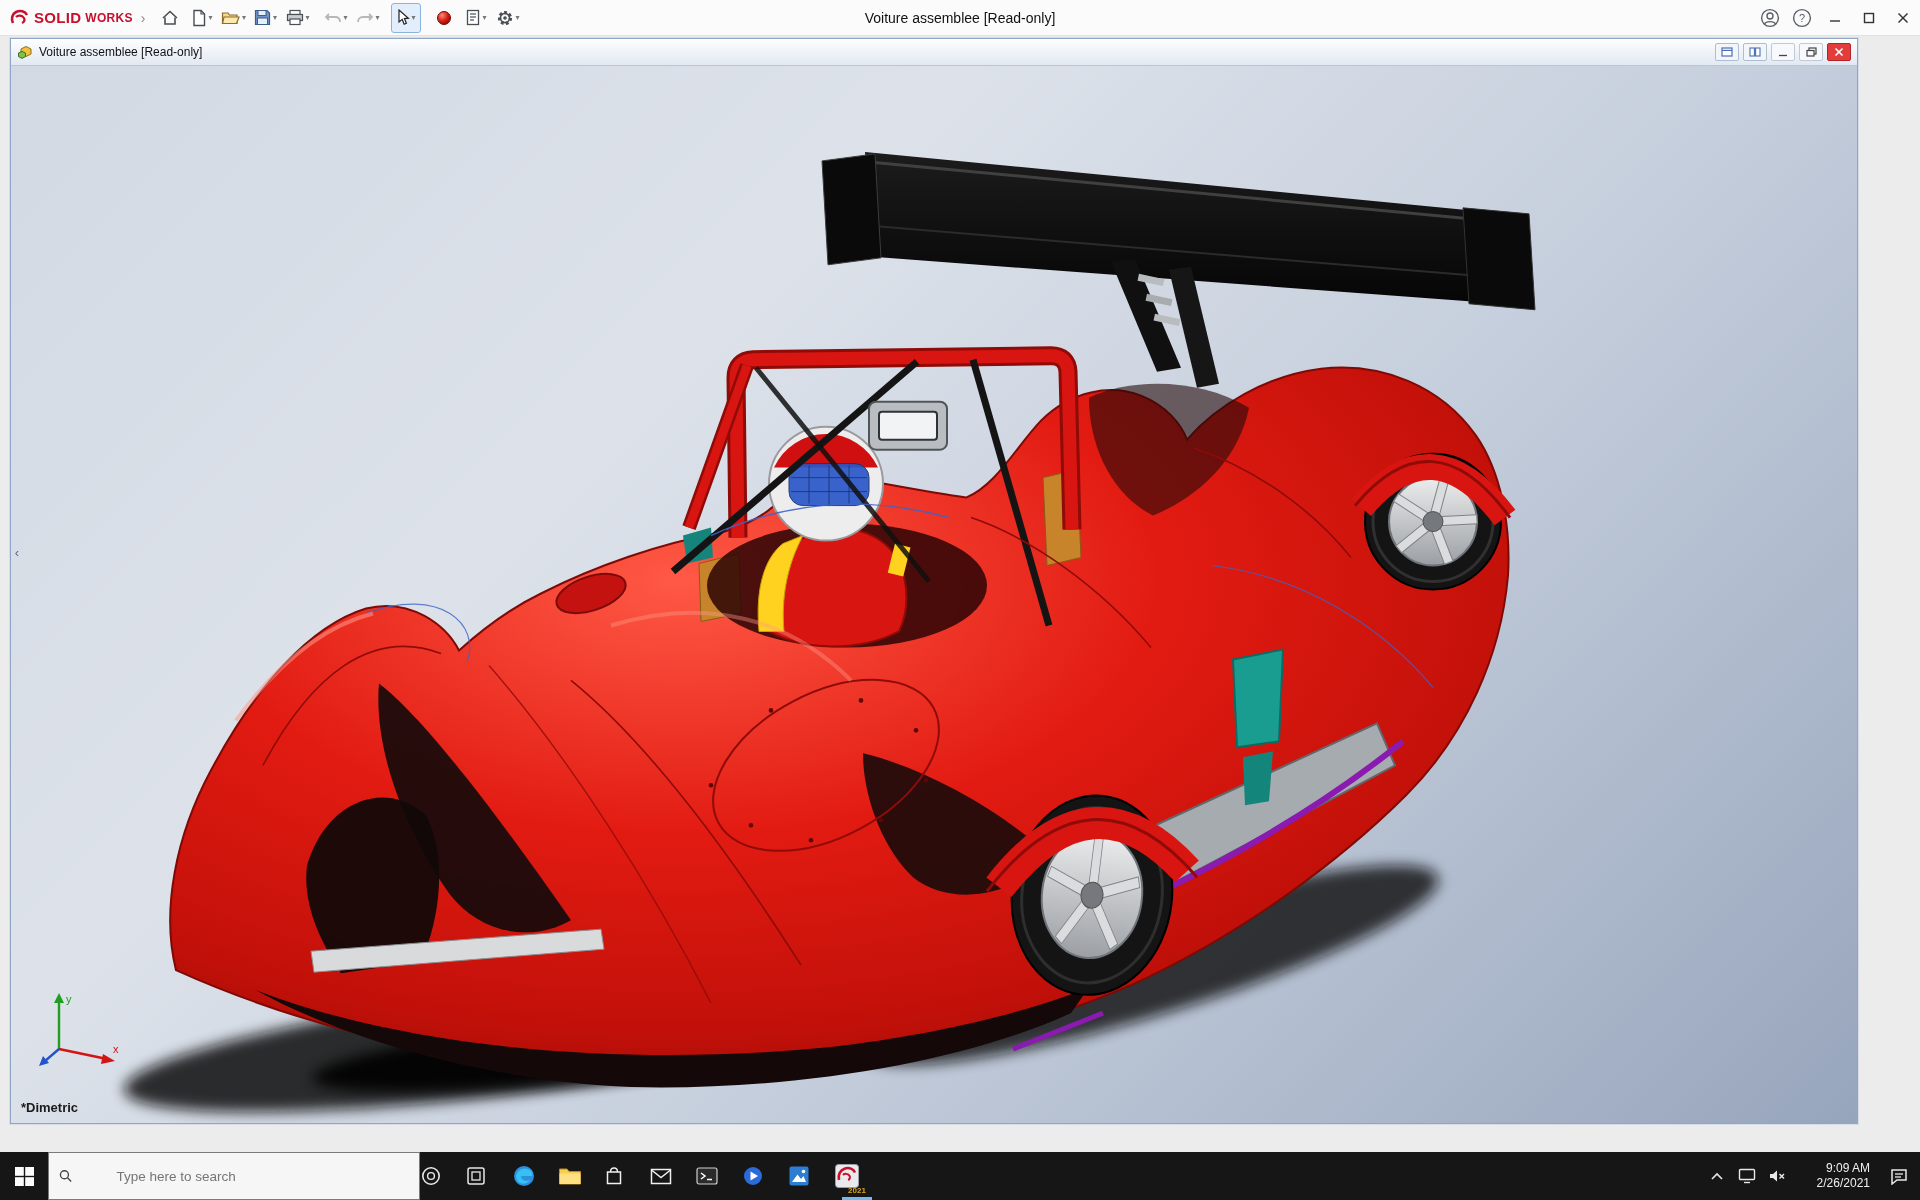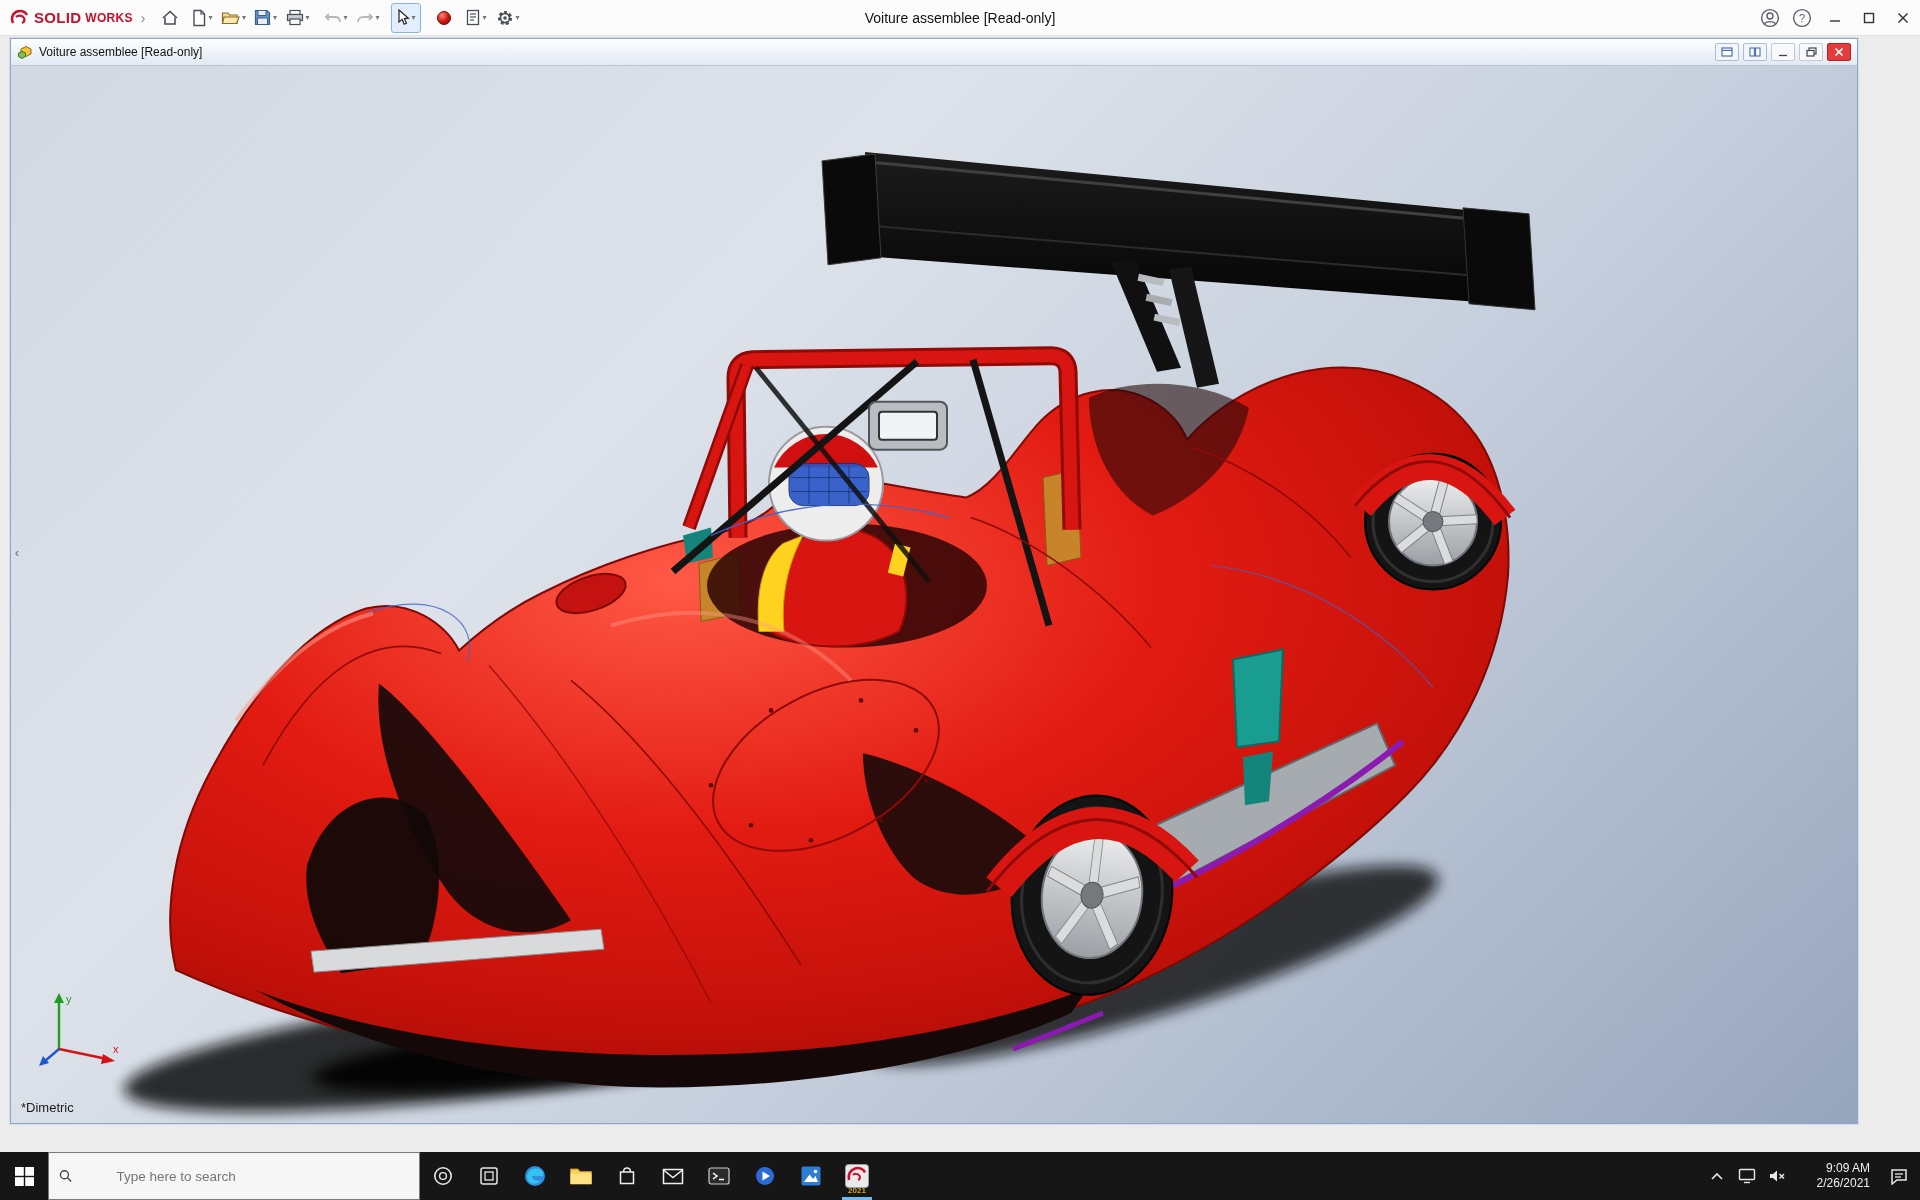--- a/index.html
+++ b/index.html
@@ -31,34 +31,34 @@
   .doc-title { font-size:12px; color:#111; margin-left:6px; }
   .doc-controls { margin-left:auto; display:flex; align-items:center; gap:4px; }
   .doc-btn { width:24px; height:18px; display:flex; align-items:center; justify-content:center;
     border:1px solid #aebdd2; background:#f2f6fb; border-radius:2px; }
   .doc-btn.plain { border-color:#c2c9d4; background:#f7f9fc; }
   .doc-btn.close { background:#e23c3c; border-color:#b52424; }
 
   .viewport { position:absolute; top:27px; left:0; right:0; bottom:0; overflow:hidden;
     background:linear-gradient(135deg,#d2d9e3 0%, #dde2ea 33%, #c6cfdd 60%, #97a5bc 100%); }
   .viewport > svg.model { position:absolute; inset:0; width:100%; height:100%; }
-  .view-label { position:absolute; left:10px; bottom:8px; font-size:13px; font-weight:normal; color:#1a1a1a; }
+  .view-label { position:absolute; left:10px; bottom:8px; font-size:13px; font-weight:bold; color:#1a1a1a; }
   .triad { position:absolute; left:22px; bottom:48px; }
   .panel-collapse { position:absolute; left:0px; top:46%; width:12px; height:30px;
     color:#5a6b85; font-size:13px; display:flex; align-items:center; justify-content:center; }
 
   
   .taskbar { position:absolute; bottom:0; left:0; width:1920px; height:48px;
     background:#161616; display:flex; align-items:stretch; }
   .tk-start { width:48px; display:flex; align-items:center; justify-content:center; }
   .tk-search { width:372px; background:#f6f6f6; border:1px solid #7a7a7a;
     display:flex; align-items:center; padding:0 10px; gap:9px; }
   .tk-search input { border:none; outline:none; background:transparent; width:100%;
     font-size:13.5px; color:#333; font-family:"Liberation Sans", sans-serif;margin-left:35px; }
-  .tk-btn { width:46px; display:flex; align-items:center; justify-content:center; position:relative; }
+  .tk-btn { width:46px; display:flex; align-items:center; justify-content:flex-start; position:relative; }
   .tk-btn .runline { position:absolute; bottom:0; left:8px; right:8px; height:3px; background:#76b9ed; }
   .tk-spacer { flex:1; }
   .tray-btn { width:30px; display:flex; align-items:center; justify-content:center; }
   .tk-clock { width:86px; display:flex; flex-direction:column; justify-content:center;
     align-items:flex-end; padding-right:8px; color:#f0f0f0; font-size:12px; line-height:1.25; }
   .tk-action { width:42px; display:flex; align-items:center; justify-content:center; }
   .sw-badge { position:absolute; bottom:5px; left:0; right:0; text-align:center;
     font-size:8px; font-weight:bold; color:#d9a416; }
 </style>
 </head>

